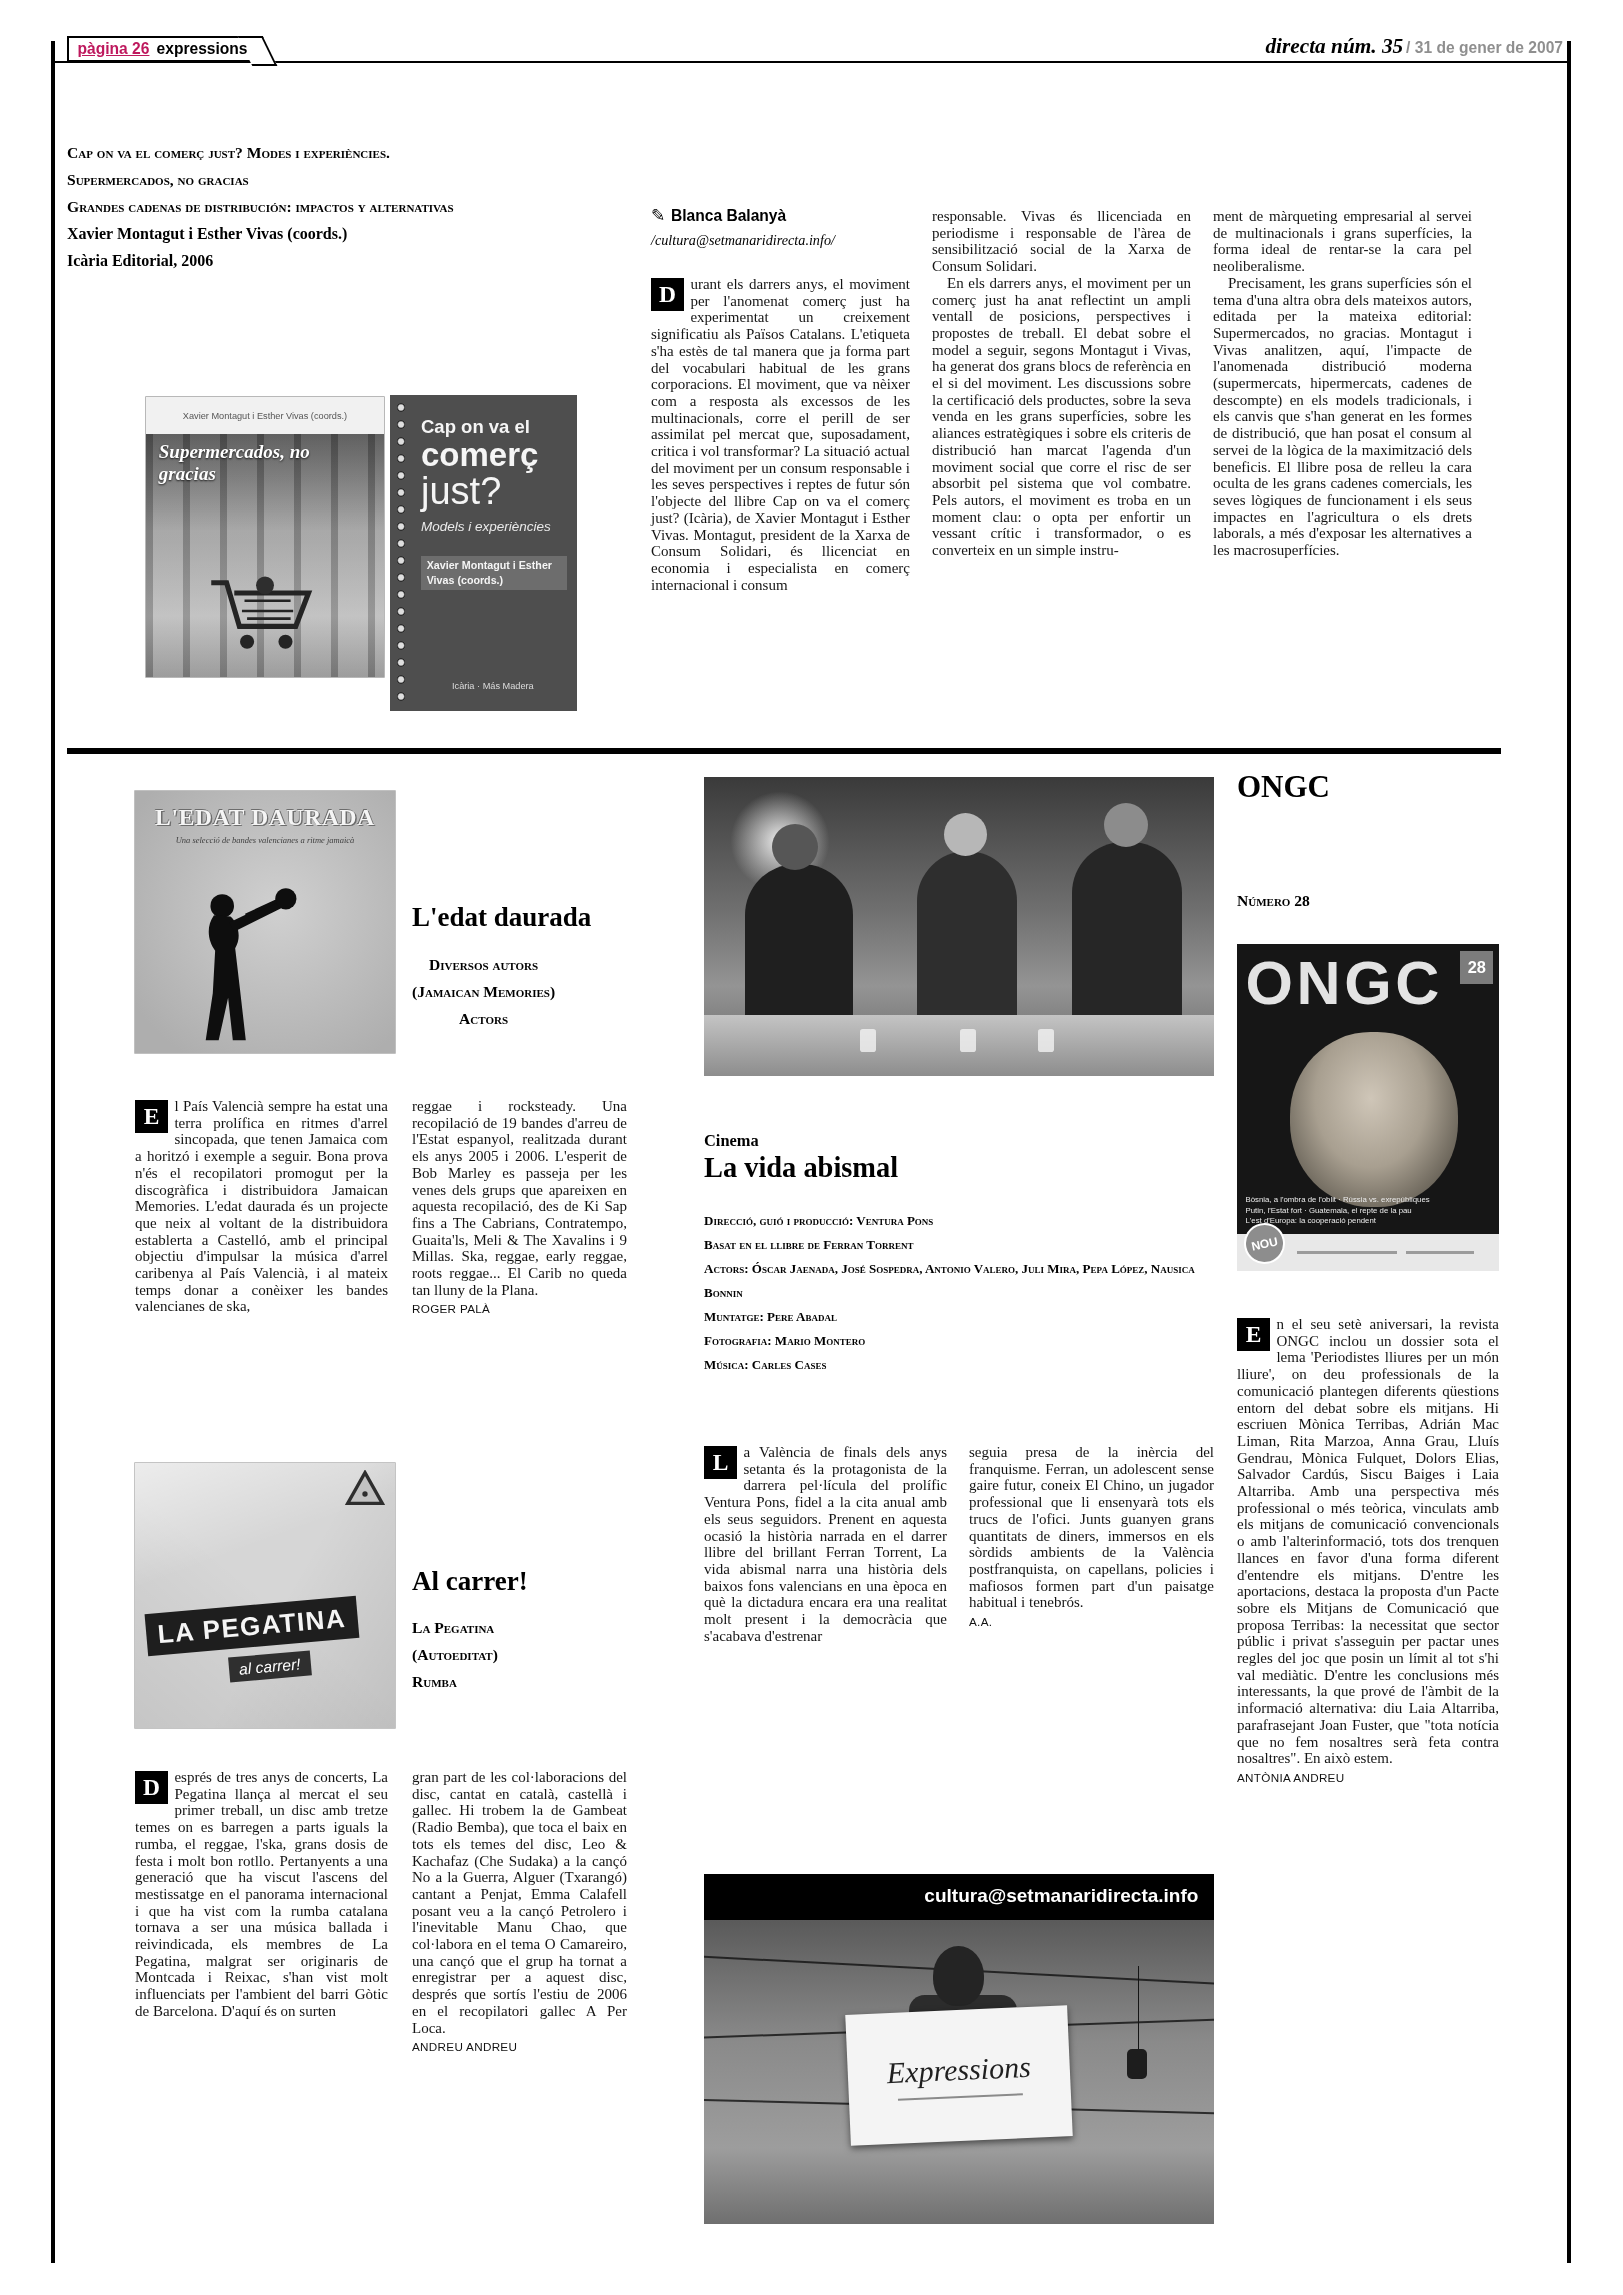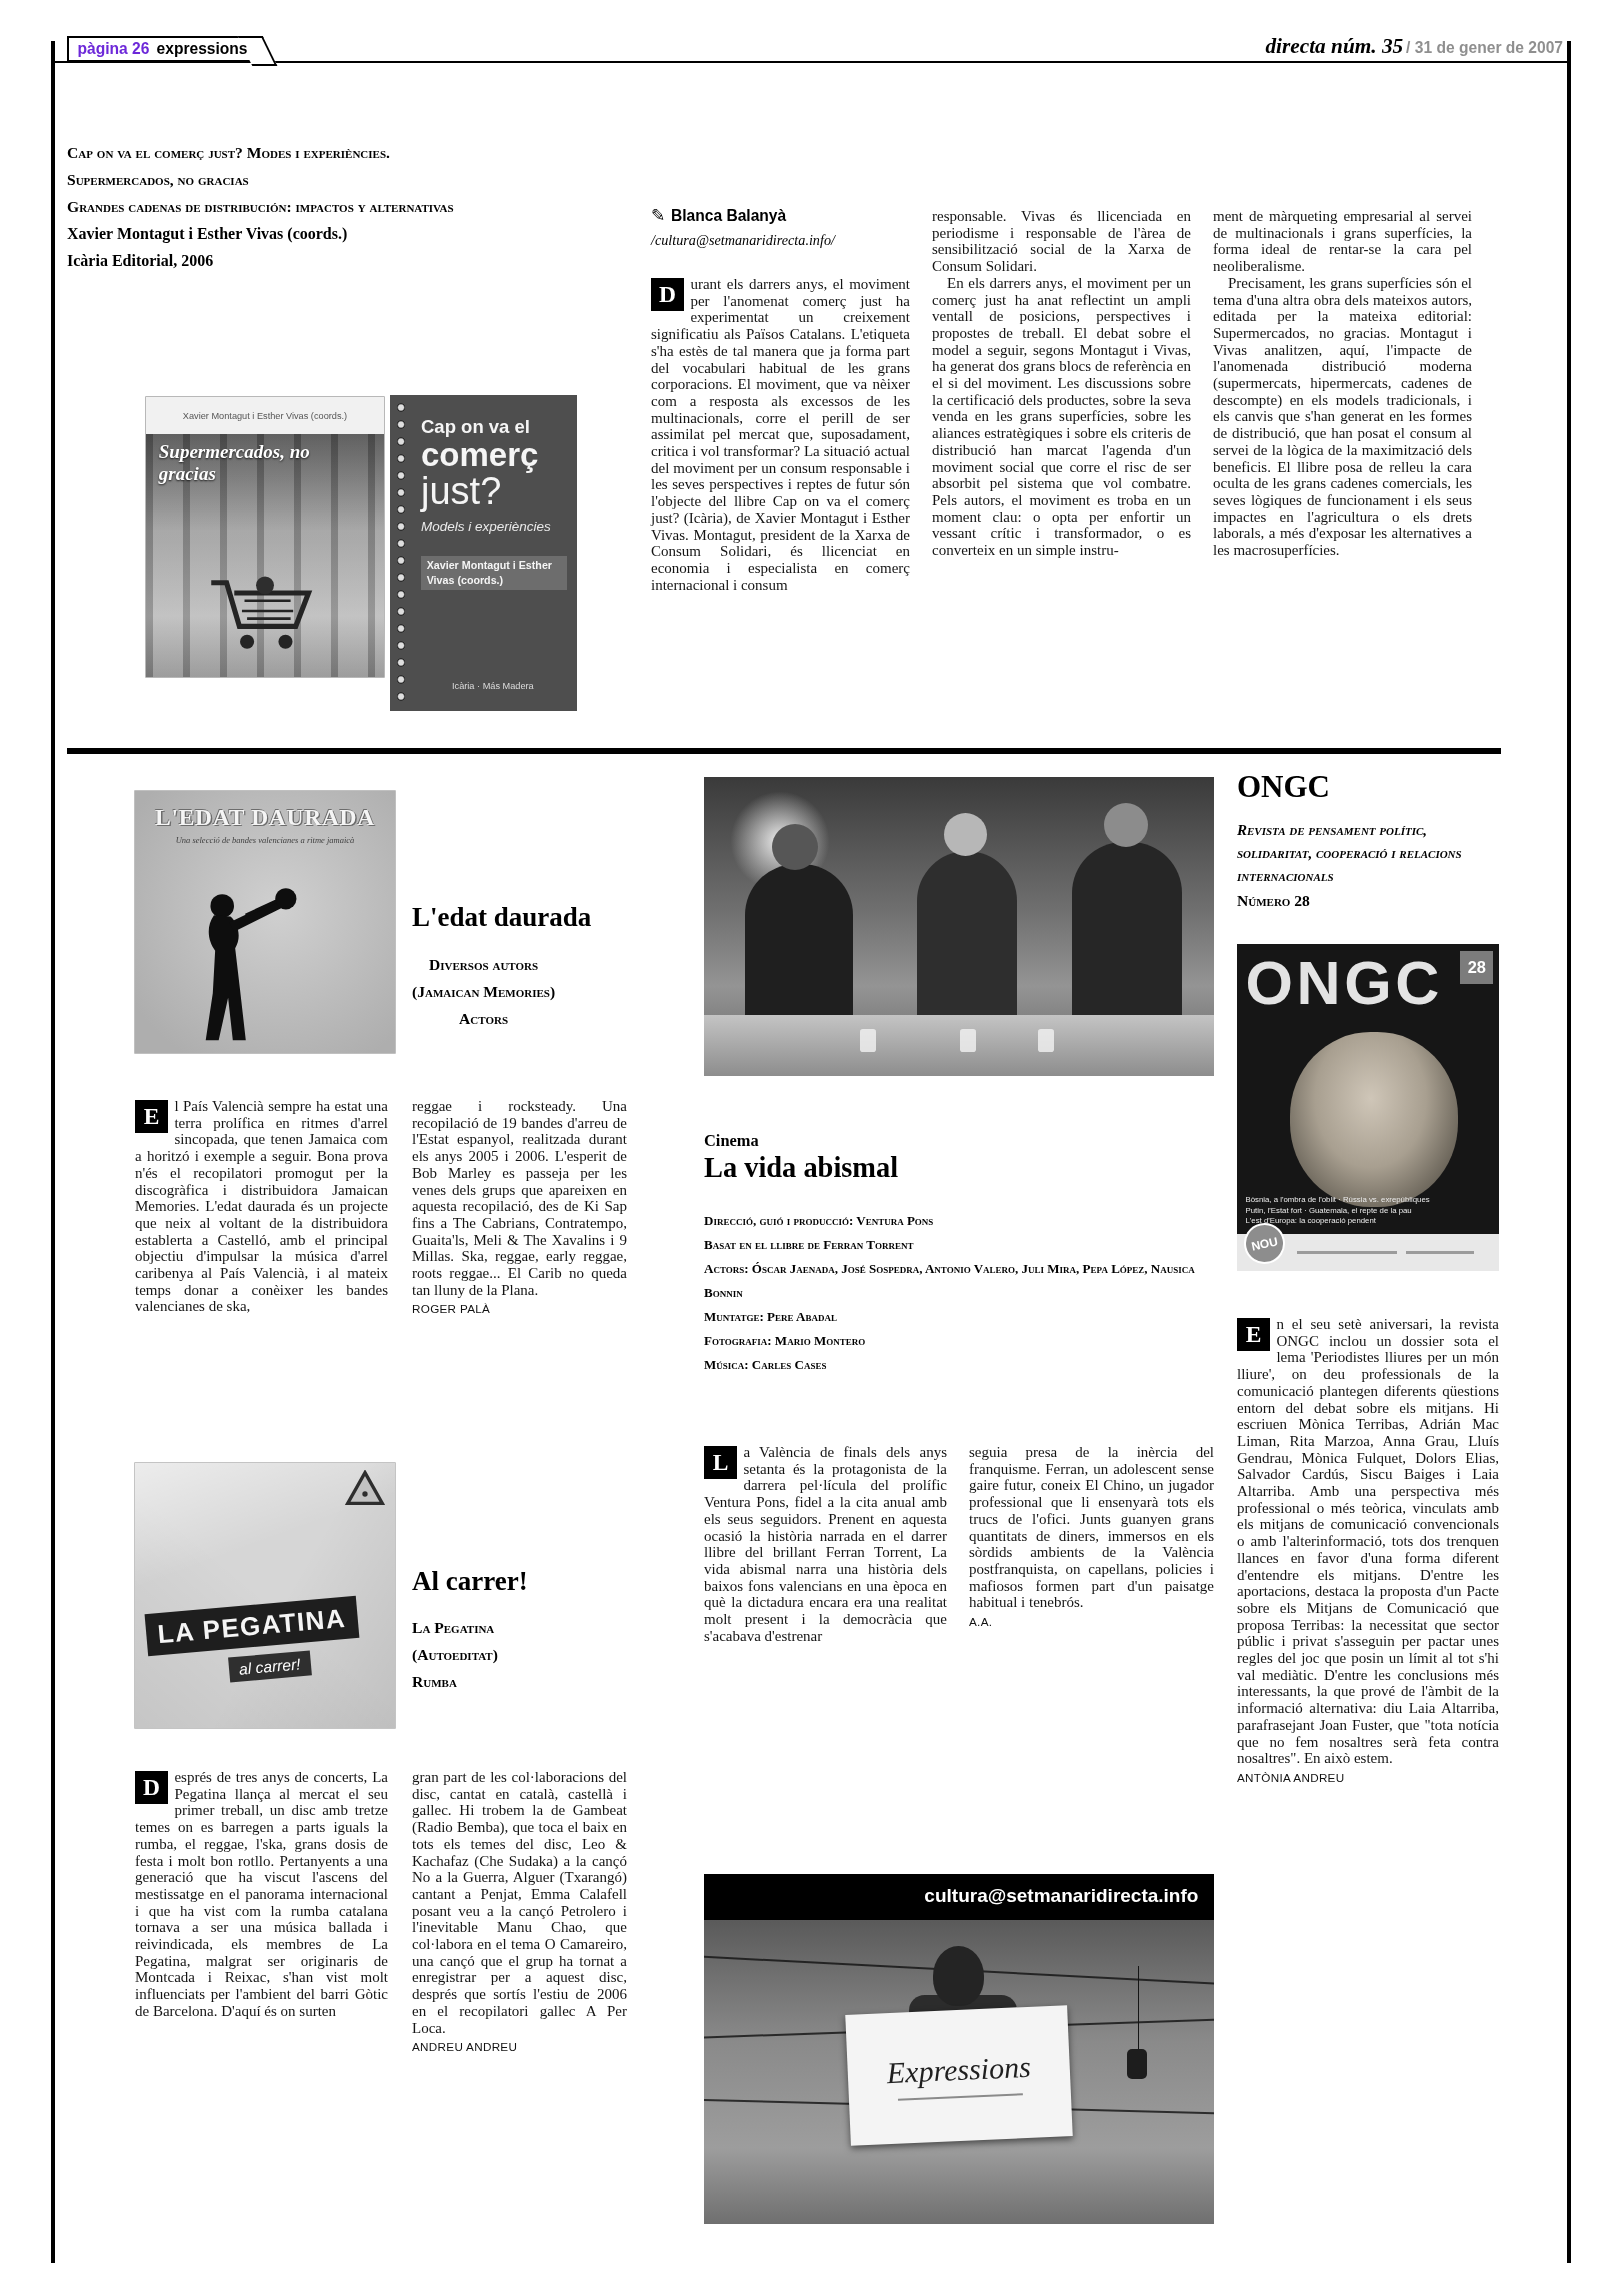--- a/index.html
+++ b/index.html
@@ -23,21 +23,21 @@
     position:absolute; left:67px; top:36px; height:26px; background:#fff;
     border:2.1px solid #000; border-right:none; display:flex; align-items:center;
     gap:7.1px; padding:0 10px 0 8.5px; z-index:3;
     font-family:"Liberation Sans", sans-serif; font-weight:bold; font-size:15.6px;
   }
   .header-tab::after {
     content:""; position:absolute; top:-2.1px; right:-12.8px; width:23px; height:26px;
     background:#fff; border-right:2.1px solid #000; border-top:2.1px solid #000;
     border-bottom:2.1px solid #000; transform:skewX(26deg); z-index:-1;
   }
-  .ht-page { color:#6d28d9; }
+  .ht-page { color:#be185d;text-decoration:underline; }
   .ht-section { color:#000; }
   .header-right { position:absolute; right:60px; top:34px; text-align:right; white-space:nowrap; }
   .hr-issue { font-family:"Liberation Serif", serif; font-weight:bold; font-style:italic; font-size:21.3px; color:#000; }
   .hr-date  { font-family:"Liberation Sans", sans-serif; font-weight:bold; font-size:15.6px; color:#8f8f8f; }
 
   
   .main-title {
     position:absolute; left:67px; top:70px; width:1444px;
     font-weight:bold; font-size:55px; line-height:1.0; letter-spacing:-0.7px;
   }
@@ -313,21 +313,20 @@
     <div class="credit-line">Basat en el llibre de Ferran Torrent</div>
     <div class="credit-line">Actors: Óscar Jaenada, José Sospedra, Antonio Valero, Juli Mira, Pepa López, Nausica Bonnin</div>
     <div class="credit-line">Muntatge: Pere Abadal</div>
     <div class="credit-line">Fotografia: Mario Montero</div>
     <div class="credit-line">Música: Carles Cases</div>
   </div>
   <div class="abs prose cin-col1"><span class="dropcap">L</span><span class="bt">a València de finals dels anys setanta és la protagonista de la darrera pel·lícula del prolífic Ventura Pons, fidel a la cita anual amb els seus seguidors. Prenent en aquesta ocasió la història narrada en el darrer llibre del brillant Ferran Torrent, La vida abismal narra una història dels baixos fons valencians en una època en què la dictadura encara era una realitat molt present i la democràcia que s'acabava d'estrenar</span></div>
   <div class="abs prose cin-col2"><span class="bt">seguia presa de la inèrcia del franquisme. Ferran, un adolescent sense gaire futur, coneix El Chino, un jugador professional que li ensenyarà tots els trucs de l'ofici. Junts guanyen grans quantitats de diners, immersos en els sòrdids ambients de la València postfranquista, on capellans, policies i mafiosos formen part d'un paisatge habitual i tenebrós.</span><div class="signature">A.A.</div></div>
 
   <h2 class="abs ongc-title">ONGC</h2>
-  <div class="abs ongc-sub">Revista de pensament polític, solidaritat, cooperació i relacions internacionals</div>
   <div class="abs ongc-issue">Número 28</div>
   <div class="abs ongc-cover">
     <div class="oc-mast">ONGC</div>
     <div class="oc-num">28</div>
     <div class="oc-face"></div>
     <div class="oc-caption">Bòsnia, a l'ombra de l'oblit · Rússia vs. exrepúbliques
 Putin, l'Estat fort · Guatemala, el repte de la pau
 L'est d'Europa: la cooperació pendent</div>
     <div class="oc-strip">
       <div class="oc-bar b1"></div>

